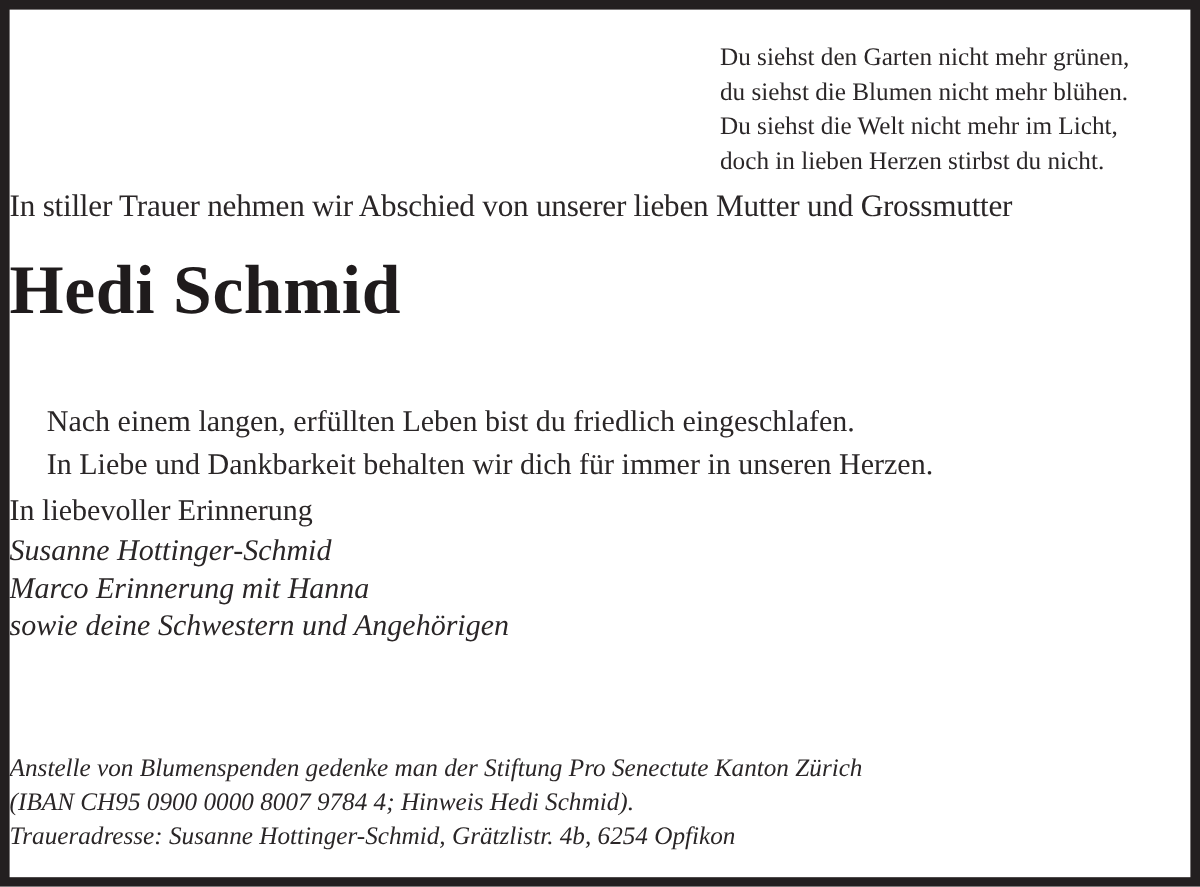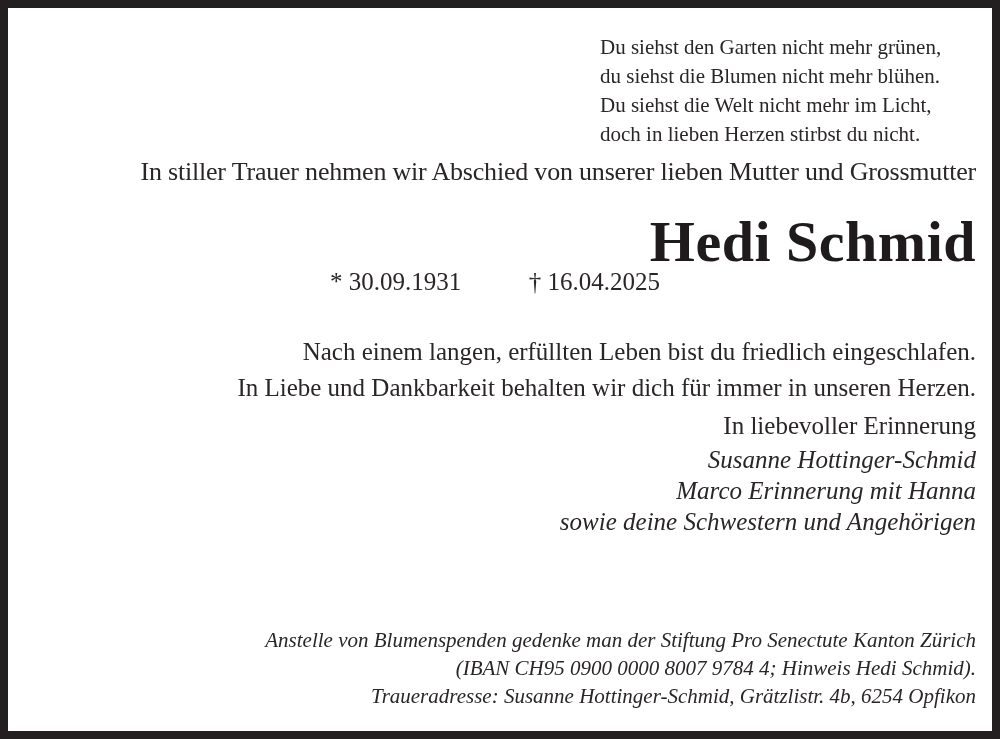--- a/index.html
+++ b/index.html
@@ -14,22 +14,22 @@
     box-sizing: border-box;
     border: 8px solid #231f20;
     background: #ffffff;
     font-family: "Liberation Serif", "DejaVu Serif", serif;
     color: #2a2627;
     overflow: hidden;
   }
   .block {
     position: absolute;
     left: 0;
-    right: 16px;
-    text-align: right;
+    right: 0;
+    text-align: left;
   }
   .poem {
     position: absolute;
     left: 592px;
     top: 25px;
     text-align: left;
     font-size: 21px;
     line-height: 29px;
     white-space: nowrap;
   }
@@ -54,20 +54,21 @@
     margin-left: -170px;
     display: flex;
     justify-content: space-between;
     font-size: 25px;
     white-space: nowrap;
   }
   .message {
     top: 326px;
     font-size: 25px;
     line-height: 36px;
+    margin-left: 31px;
   }
   .remembrance-heading {
     top: 404px;
     font-size: 25px;
   }
   .mourner-names {
     top: 436px;
     font-size: 25px;
     line-height: 31px;
     font-style: italic;
@@ -93,24 +94,20 @@
     <div>Du siehst den Garten nicht mehr grünen,</div>
     <div>du siehst die Blumen nicht mehr blühen.</div>
     <div>Du siehst die Welt nicht mehr im Licht,</div>
     <div>doch in lieben Herzen stirbst du nicht.</div>
   </div>
 
   <div class="block intro">In stiller Trauer nehmen wir Abschied von unserer lieben Mutter und Grossmutter</div>
 
   <div class="block name">Hedi Schmid</div>
 
-  <div class="dates">
-    <span>* 30.09.1931</span>
-    <span>† 16.04.2025</span>
-  </div>
 
   <div class="block message">
     <div>Nach einem langen, erfüllten Leben bist du friedlich eingeschlafen.</div>
     <div>In Liebe und Dankbarkeit behalten wir dich für immer in unseren Herzen.</div>
   </div>
 
   <div class="block remembrance-heading">In liebevoller Erinnerung</div>
 
   <div class="block mourner-names">
     <div>Susanne Hottinger-Schmid</div>

